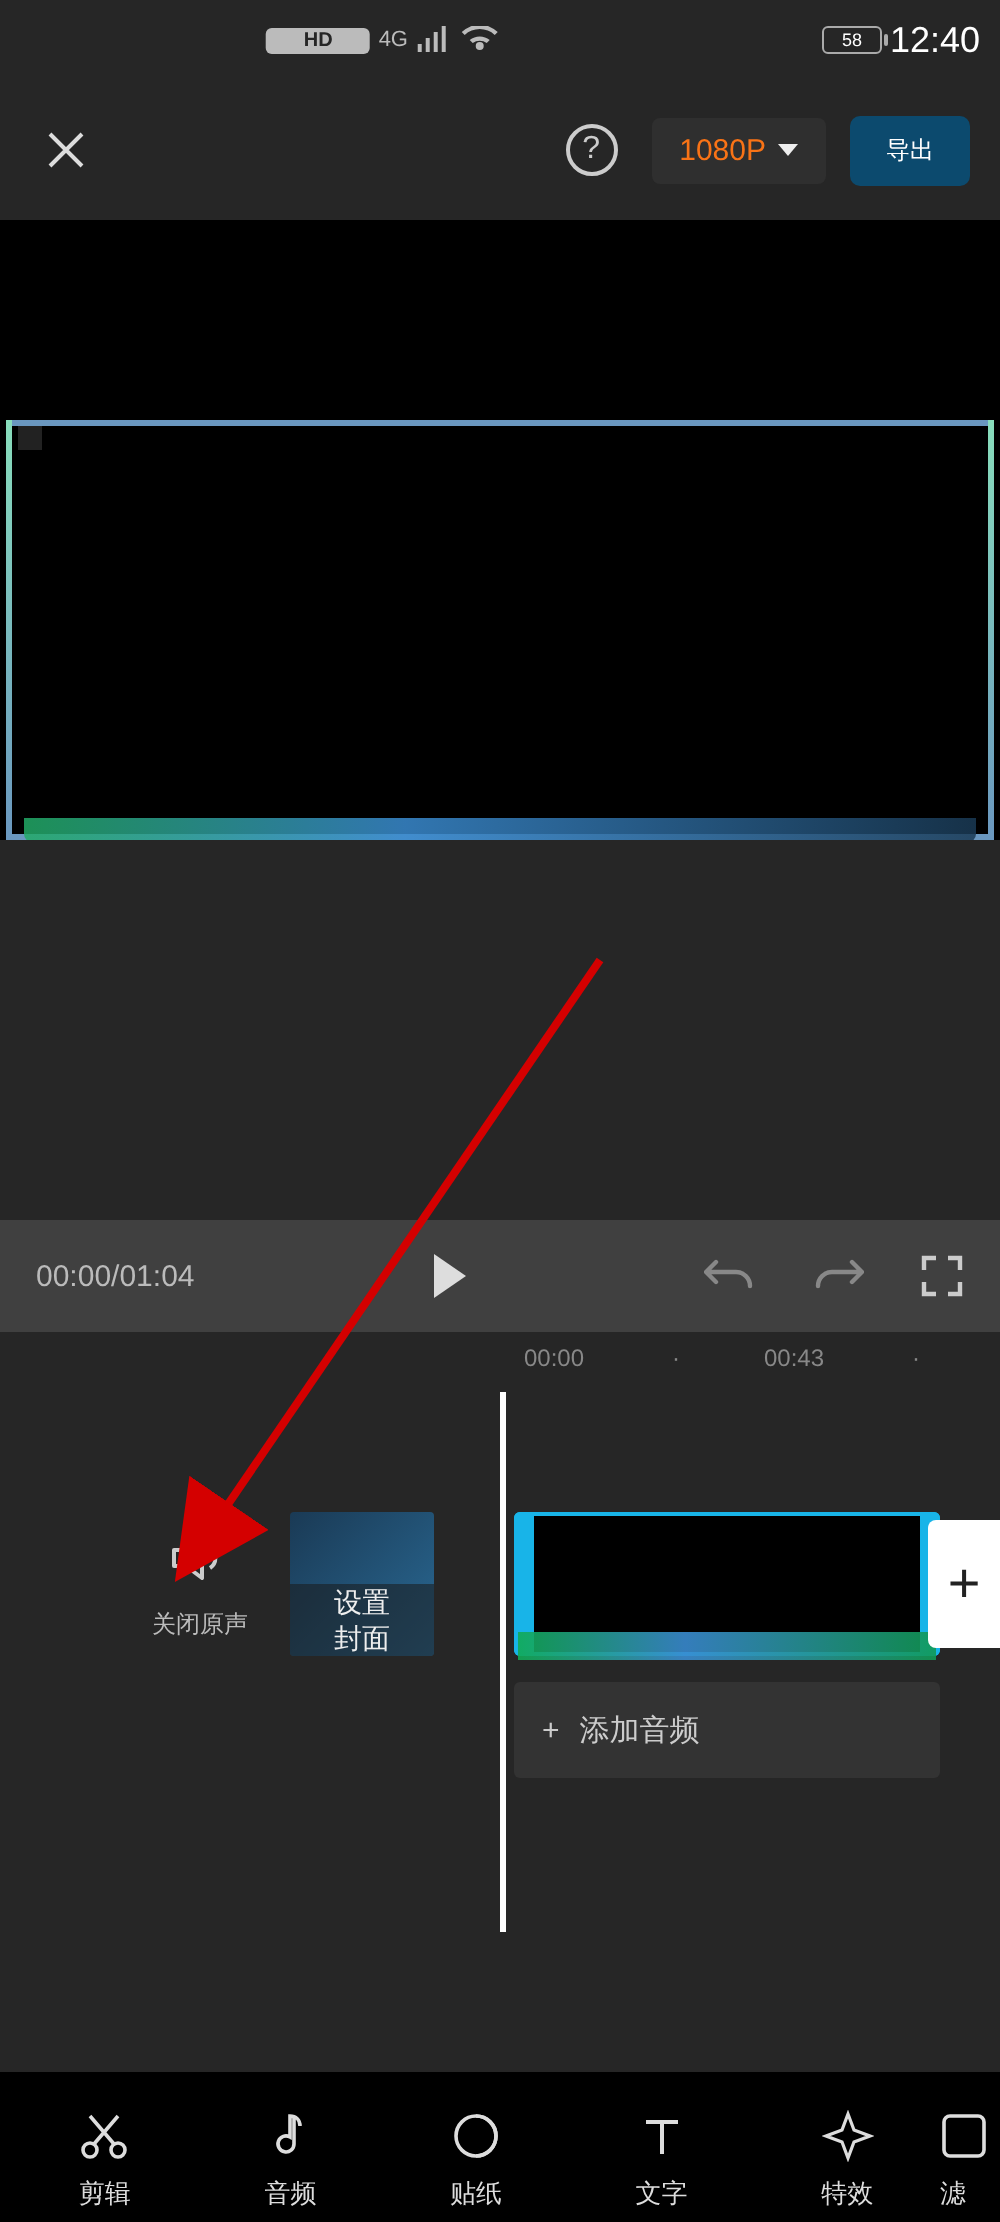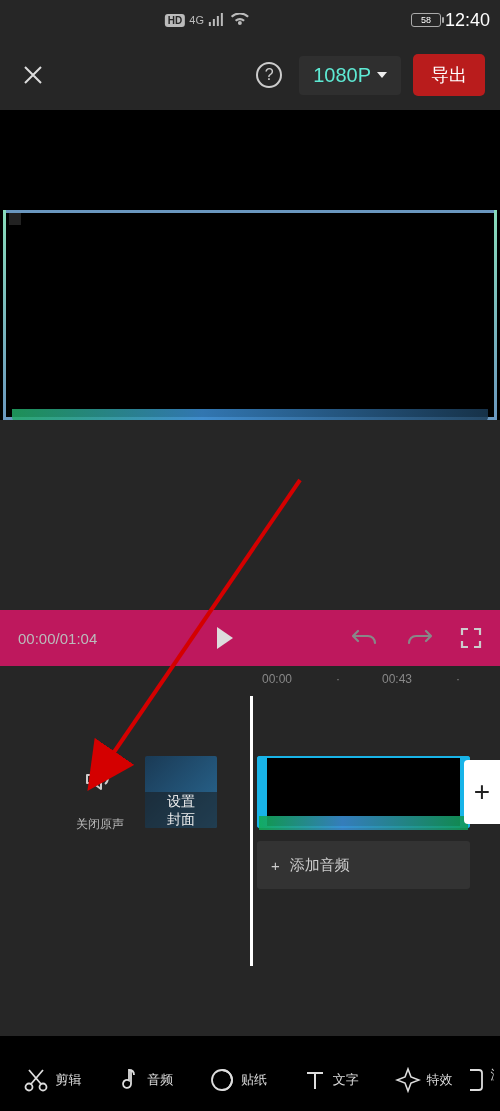--- a/index.html
+++ b/index.html
@@ -35,21 +35,21 @@
     transform: translateX(-100%);
     display: flex;
     align-items: center;
     gap: 4px;
   }
   .hd-badge {
     background: #bbb;
     color: #262626;
     font-size: 10px;
     font-weight: bold;
-    padding: 1px 3px;
+    padding: 1px 19px;
     border-radius: 3px;
   }
   .status-right { display: flex; align-items: center; gap: 4px; }
   .battery {
     border: 1.5px solid #aaa;
     border-radius: 3px;
     width: 30px;
     height: 14px;
     font-size: 9px;
     display: flex;
@@ -83,33 +83,33 @@
     border: 2px solid #ccc;
     border-radius: 50%;
     width: 26px; height: 26px;
     display: flex; align-items: center; justify-content: center;
     font-size: 16px; color: #ccc;
   }
   .resolution-btn {
     background: #2f2f2f;
     padding: 8px 14px;
     border-radius: 4px;
-    font-size: 20px;
+    font-size: 15px;
     display: flex; align-items: center; gap: 6px;
-    color: #5eead4;
+    color: #f97316;
   }
   .resolution-btn .caret {
     width: 0; height: 0; border-left: 5px solid transparent; border-right: 5px solid transparent; border-top: 6px solid #eee;
   }
   .export-btn {
-    background: #b91c1c;
+    background: #0c4a6e;
     color: #fff;
     padding: 9px 18px;
     border-radius: 5px;
-    font-size: 18px;
+    font-size: 12px;
   }
 
   
   .preview-wrap {
     background: #000;
     padding-top: 100px;
     position: relative;
   }
   .preview {
     margin: 0 6px;
@@ -143,21 +143,21 @@
   }
 
   .mid-gap { height: 190px; background: #262626; position: relative; }
 
   
   .playback {
     display: flex;
     align-items: center;
     padding: 0 18px;
     height: 56px;
-    background: #be185d;
+    background: #404040;
     color: #aaa;
     font-size: 16px;
   }
   .playback .time-display { flex: 0 0 auto; color: #bbb; font-size: 15px; }
   .playback .center { flex: 1; display: flex; justify-content: center; }
   .playback .right { display: flex; gap: 28px; }
   .play-triangle {
     width: 0; height: 0;
     border-left: 16px solid #ddd;
     border-top: 11px solid transparent;
@@ -189,21 +189,21 @@
     background: #fff;
   }
   .mute-block {
     position: absolute;
     left: 70px; top: 70px;
     width: 60px;
     text-align: center;
     font-size: 12px;
     color: #bbb;
   }
-  .mute-block .lbl { margin-top: 24px; display: block; }
+  .mute-block .lbl { margin-top: 12px; display: block; }
   .cover-btn {
     position: absolute;
     left: 145px; top: 60px;
     width: 72px; height: 72px;
     background: linear-gradient(135deg, #1a3a55, #2a6a95);
     display: flex; align-items: center; justify-content: center;
     text-align: center;
     font-size: 14px;
     color: #eee;
     border-radius: 2px;
@@ -263,21 +263,21 @@
   
   .bottom-bar {
     display: flex;
     background: #000;
     height: 88px;
     align-items: center;
     padding: 0 6px;
   }
   .tool {
     flex: 1;
-    display: flex; align-items: center; justify-content: center;
+    display: flex; flex-direction: column; align-items: center; justify-content: center;
     gap: 6px;
     color: #ddd;
     font-size: 13px;
     min-width: 66px;
   }
   .tool .ic { height: 28px; display: flex; align-items: center; justify-content: center; }
   .tool.partial { flex: 0 0 24px; min-width: 24px; overflow: hidden; align-items: flex-start; }
 
   
   .arrow-svg {

